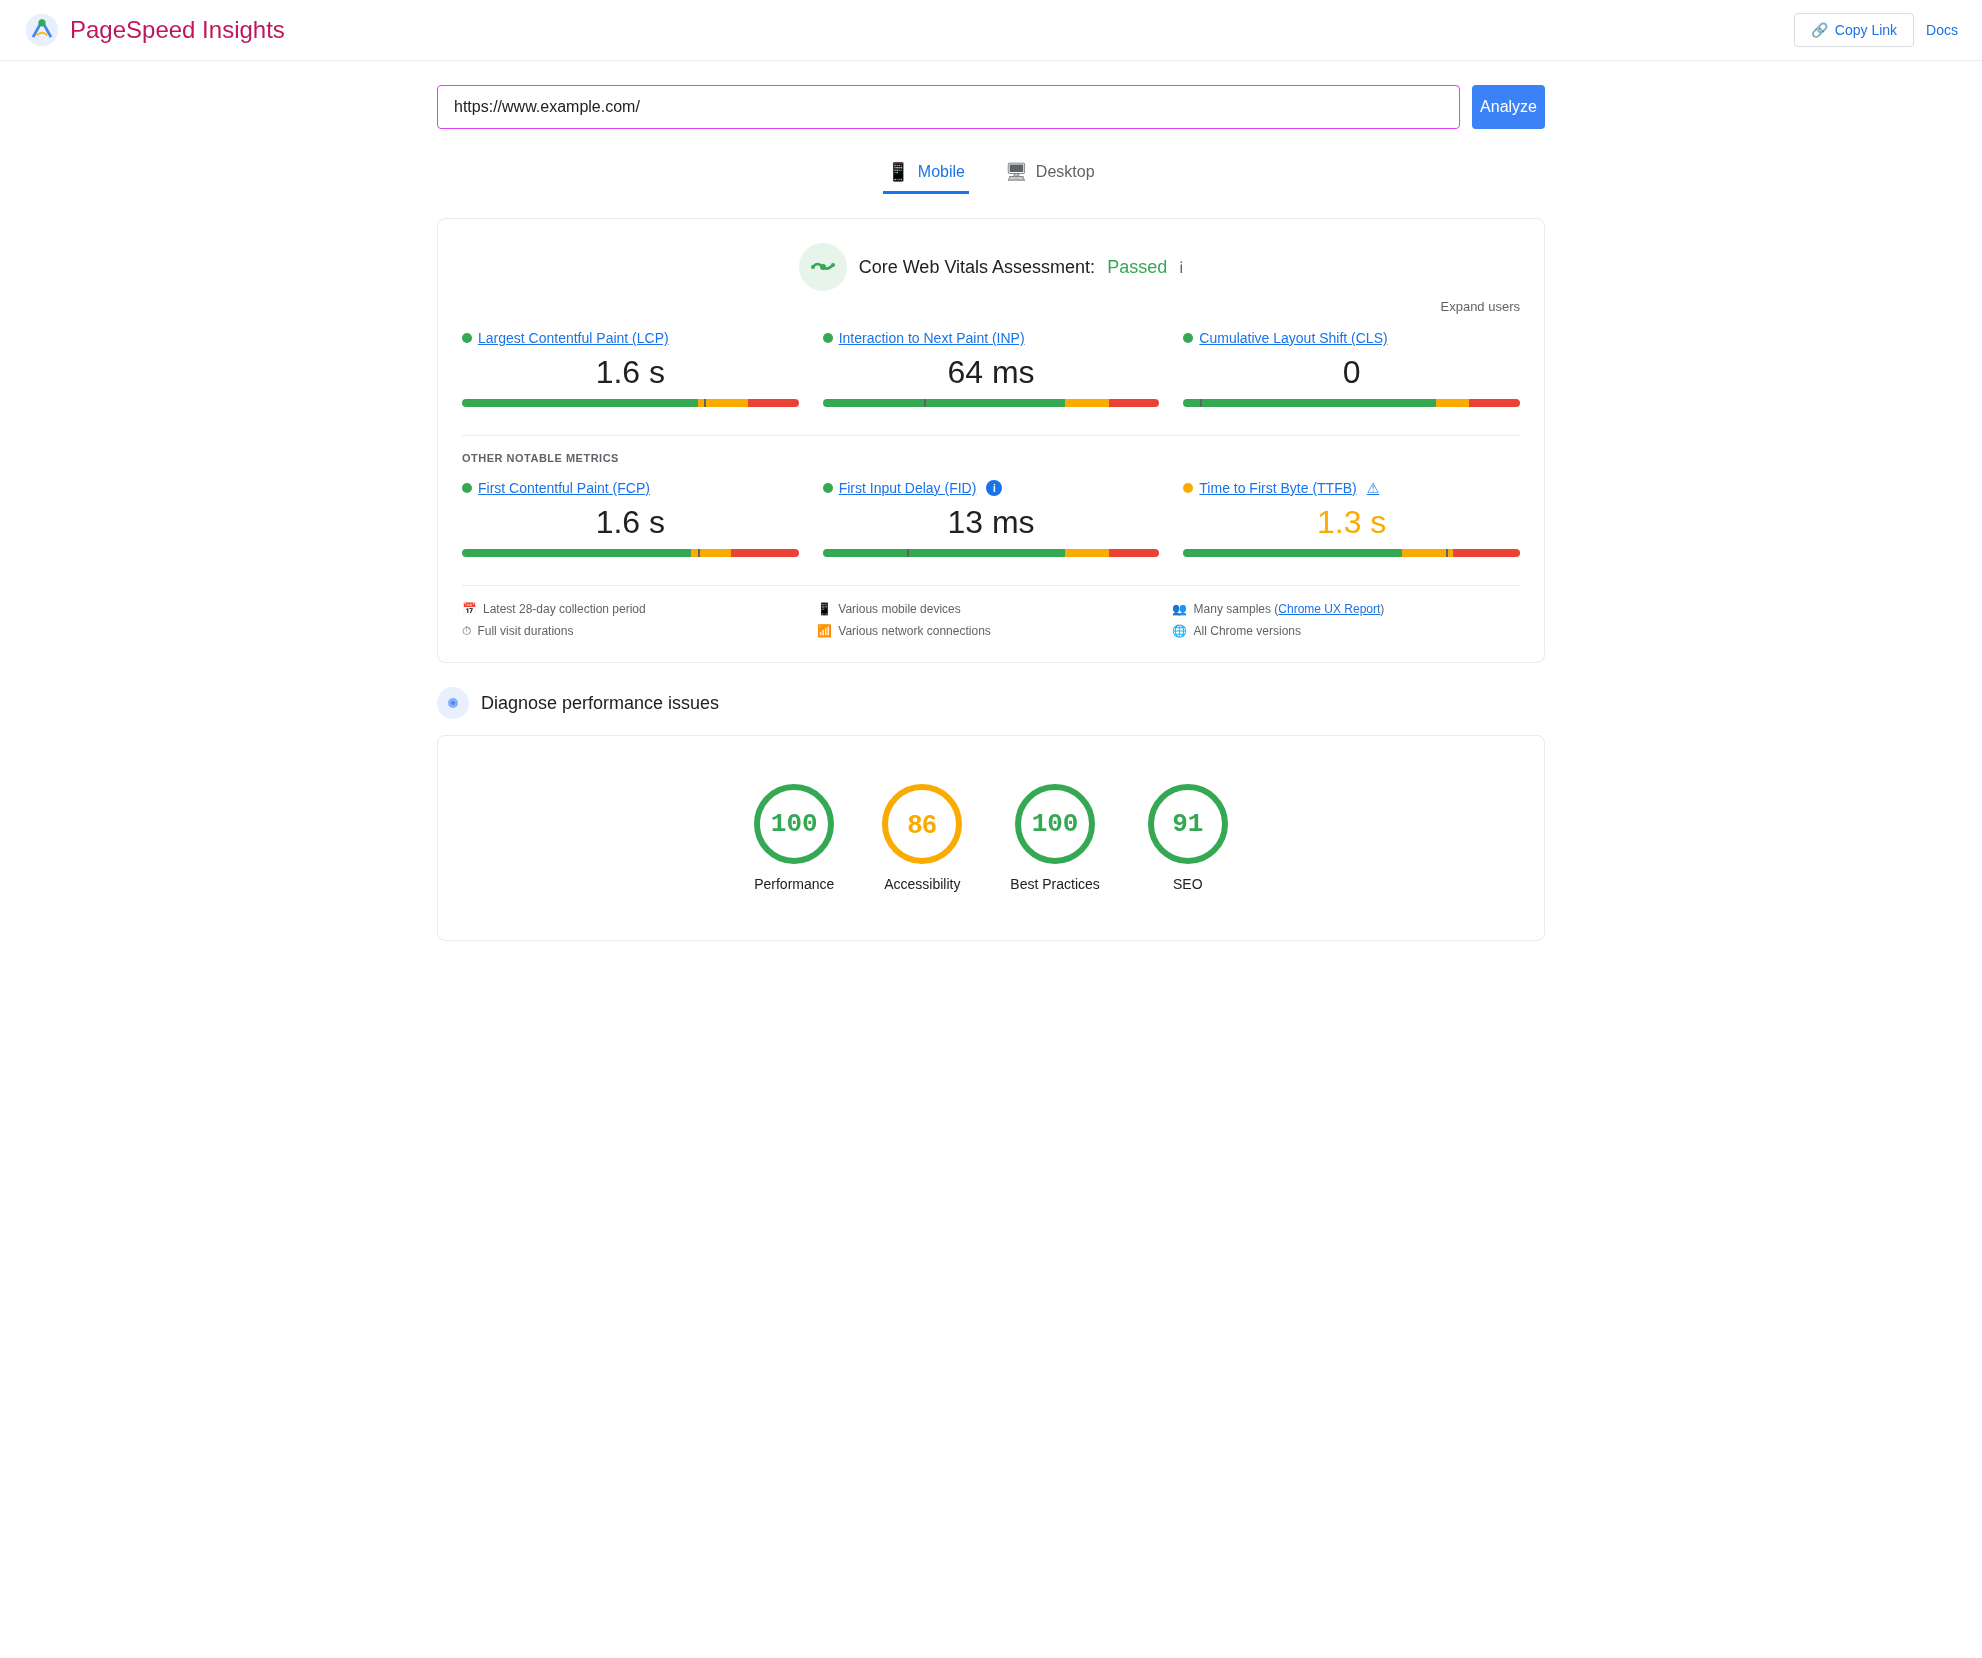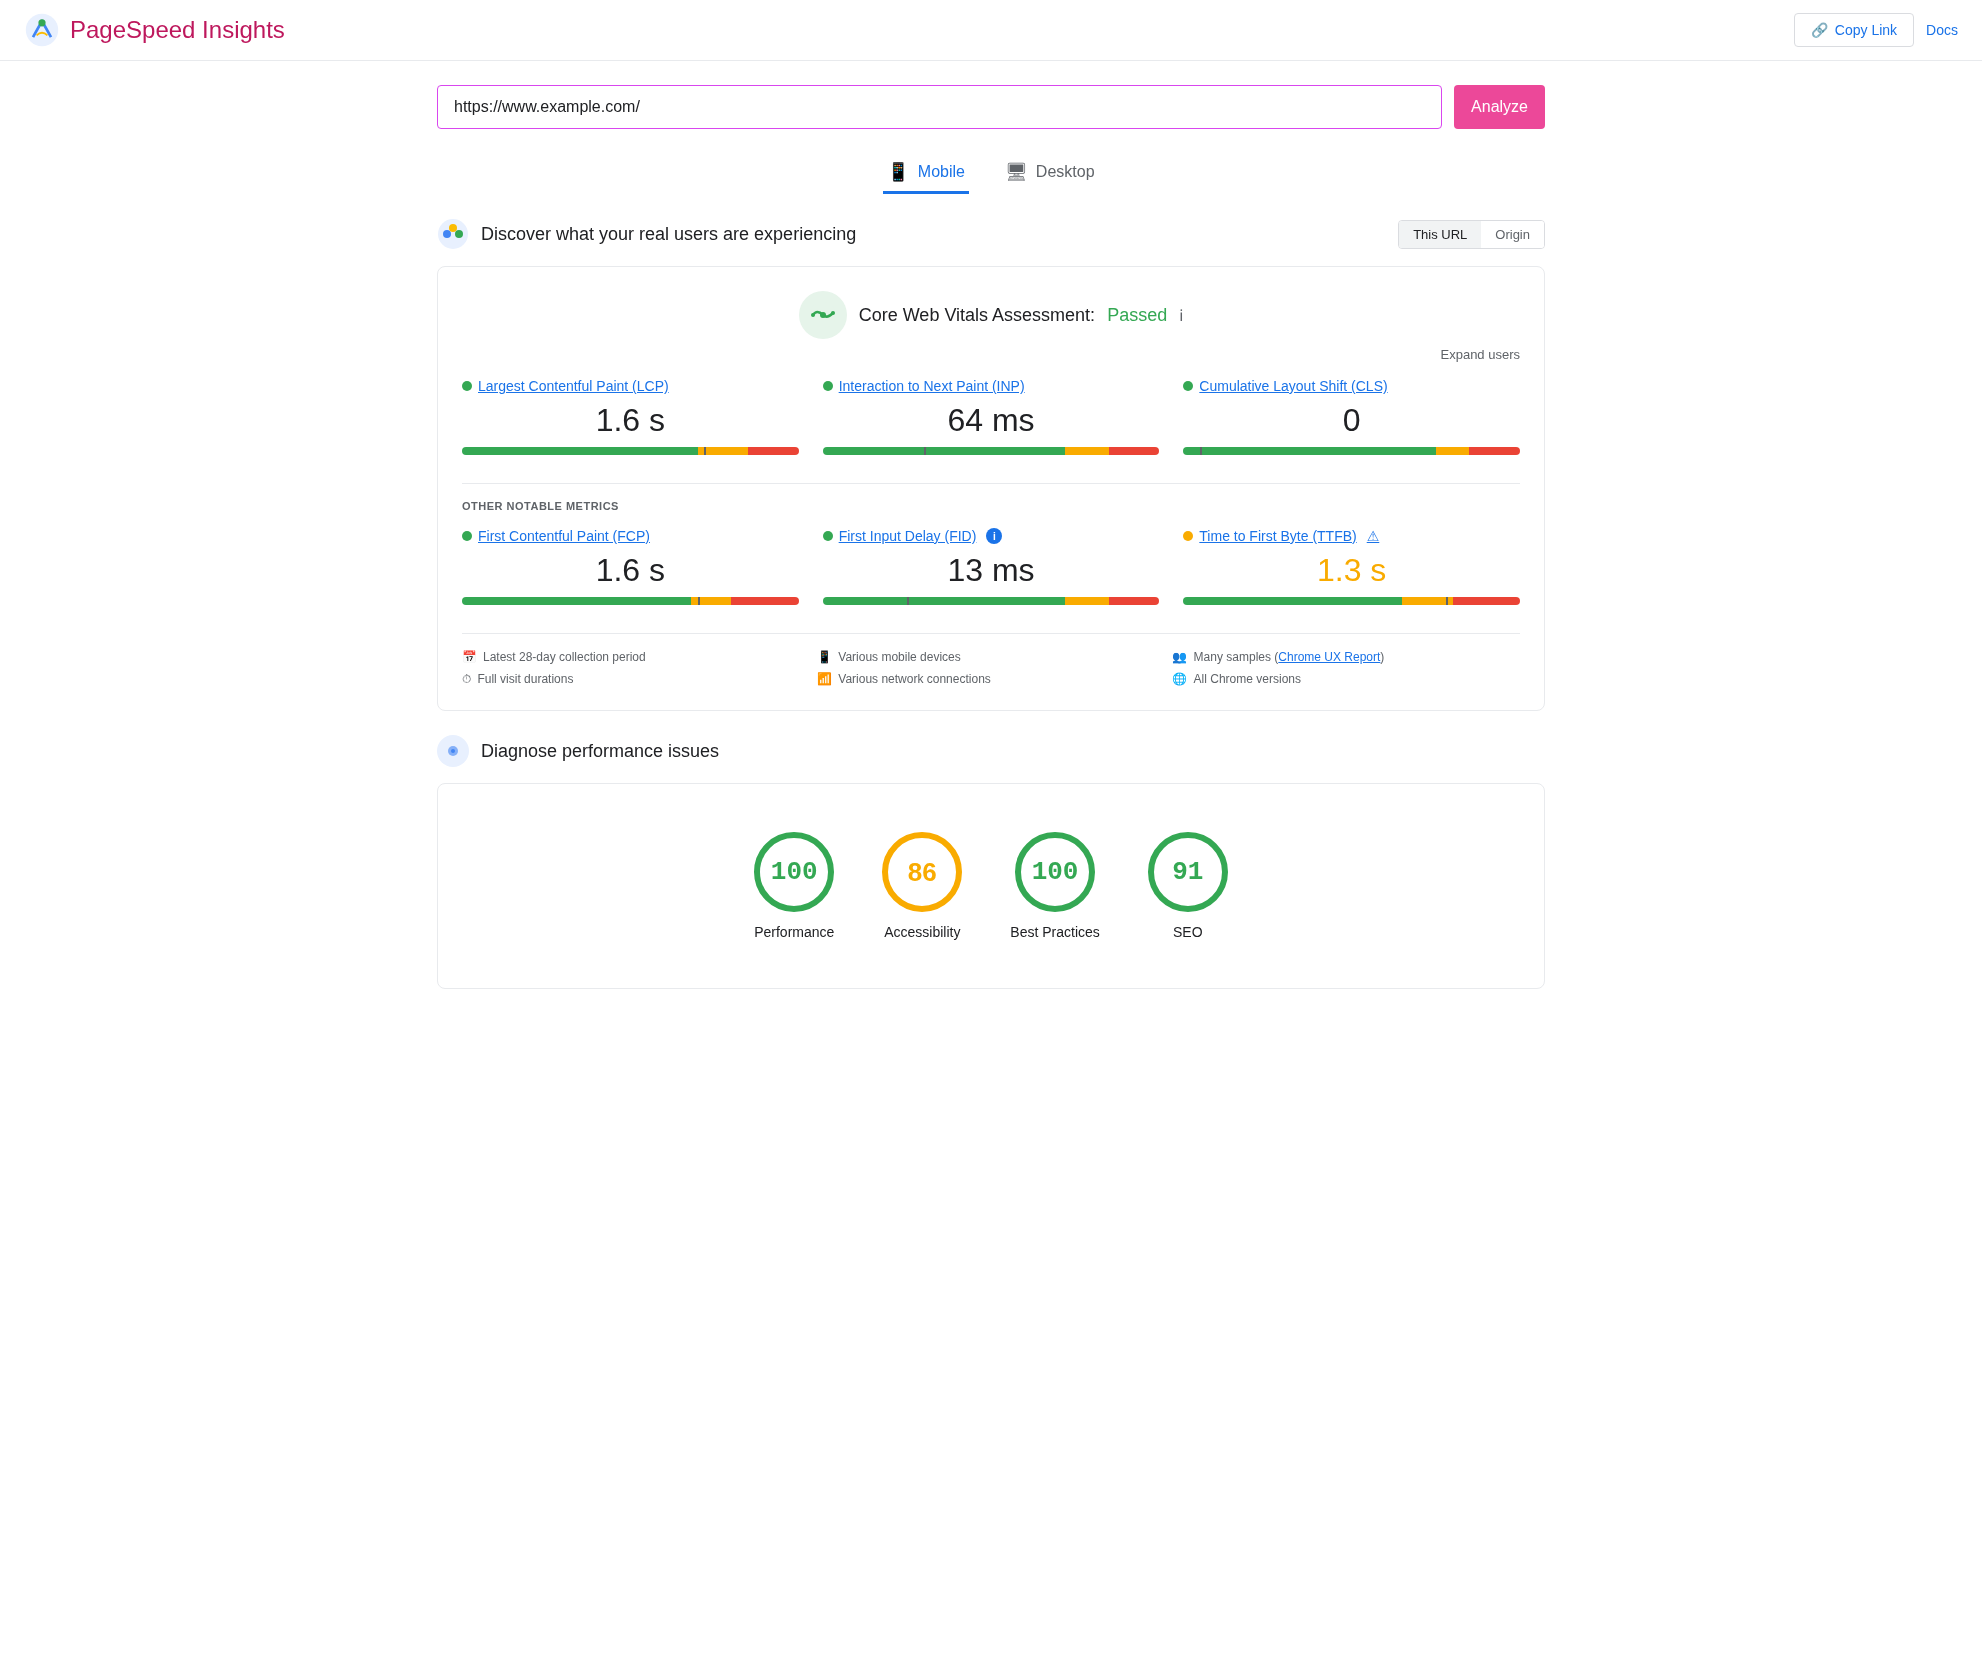--- a/index.html
+++ b/index.html
@@ -13,21 +13,21 @@
     .header-right { display: flex; align-items: center; gap: 12px; }
     .copy-link-btn { display: flex; align-items: center; gap: 6px; padding: 8px 16px; border: 1px solid #dadce0; border-radius: 4px; background: #fff; color: #1a73e8; font-size: 14px; cursor: pointer; font-weight: 500; }
     .docs-link { color: #1a73e8; font-size: 14px; font-weight: 500; text-decoration: none; cursor: pointer; }
     
     
     .main { max-width: 1140px; margin: 0 auto; padding: 24px 16px; }
     
     
     .url-bar { display: flex; gap: 12px; margin-bottom: 24px; }
     .url-input { flex: 1; padding: 12px 16px; border: 1px solid #d946ef; border-radius: 4px; font-size: 16px; color: #202124; outline: none; }
-    .analyze-btn { padding: 12px 17px; background: #ec4899; color: #fff; border: none; border-radius: 4px; font-size: 16px; font-weight: 500; cursor: pointer; white-space: nowrap; }
+    .analyze-btn { padding: 12px 8px; background: #3b82f6; color: #fff; border: none; border-radius: 4px; font-size: 16px; font-weight: 500; cursor: pointer; white-space: nowrap; }
     
     
     .tabs { display: flex; justify-content: center; gap: 32px; margin-bottom: 24px; }
     .tab { display: flex; align-items: center; gap: 8px; padding: 8px 4px; font-size: 16px; cursor: pointer; color: #5f6368; border-bottom: 3px solid transparent; }
     .tab.active { color: #1a73e8; border-bottom-color: #1a73e8; font-weight: 500; }
     .tab-icon { font-size: 18px; }
     
     
     .section-header { display: flex; align-items: center; justify-content: space-between; margin-bottom: 16px; }
     .section-header-left { display: flex; align-items: center; gap: 12px; }
@@ -122,35 +122,20 @@
     <div class="tab active">
       <span class="tab-icon">📱</span>
       <span>Mobile</span>
     </div>
     <div class="tab">
       <span class="tab-icon">🖥</span>
       <span>Desktop</span>
     </div>
   </div>
 
-  <div class="section-header">
-    <div class="section-header-left">
-      <svg class="section-icon" viewBox="0 0 32 32" fill="none">
-        <circle cx="16" cy="16" r="15" fill="#e8f0fe"></circle>
-        <circle cx="10" cy="16" r="4" fill="#4285f4"></circle>
-        <circle cx="22" cy="16" r="4" fill="#34a853"></circle>
-        <circle cx="16" cy="10" r="4" fill="#fbbc04"></circle>
-      </svg>
-      <span class="section-title">Discover what your real users are experiencing</span>
-    </div>
-    <div class="url-origin-buttons">
-      <button class="url-origin-btn active">This URL</button>
-      <button class="url-origin-btn">Origin</button>
-    </div>
-  </div>
 
   <div class="card">
     <div class="cwv-header">
       <div class="cwv-icon">
         <svg width="28" height="28" viewBox="0 0 28 28" fill="none">
           <circle cx="14" cy="14" r="13" fill="#e6f4ea"></circle>
           <path d="M4 14 Q8 8 14 14 Q18 18 24 12" stroke="#34a853" stroke-width="2.5" fill="none" stroke-linecap="round"></path>
           <circle cx="14" cy="14" r="3" fill="#34a853"></circle>
           <circle cx="4" cy="14" r="2" fill="#34a853"></circle>
           <circle cx="24" cy="12" r="2" fill="#34a853"></circle>

